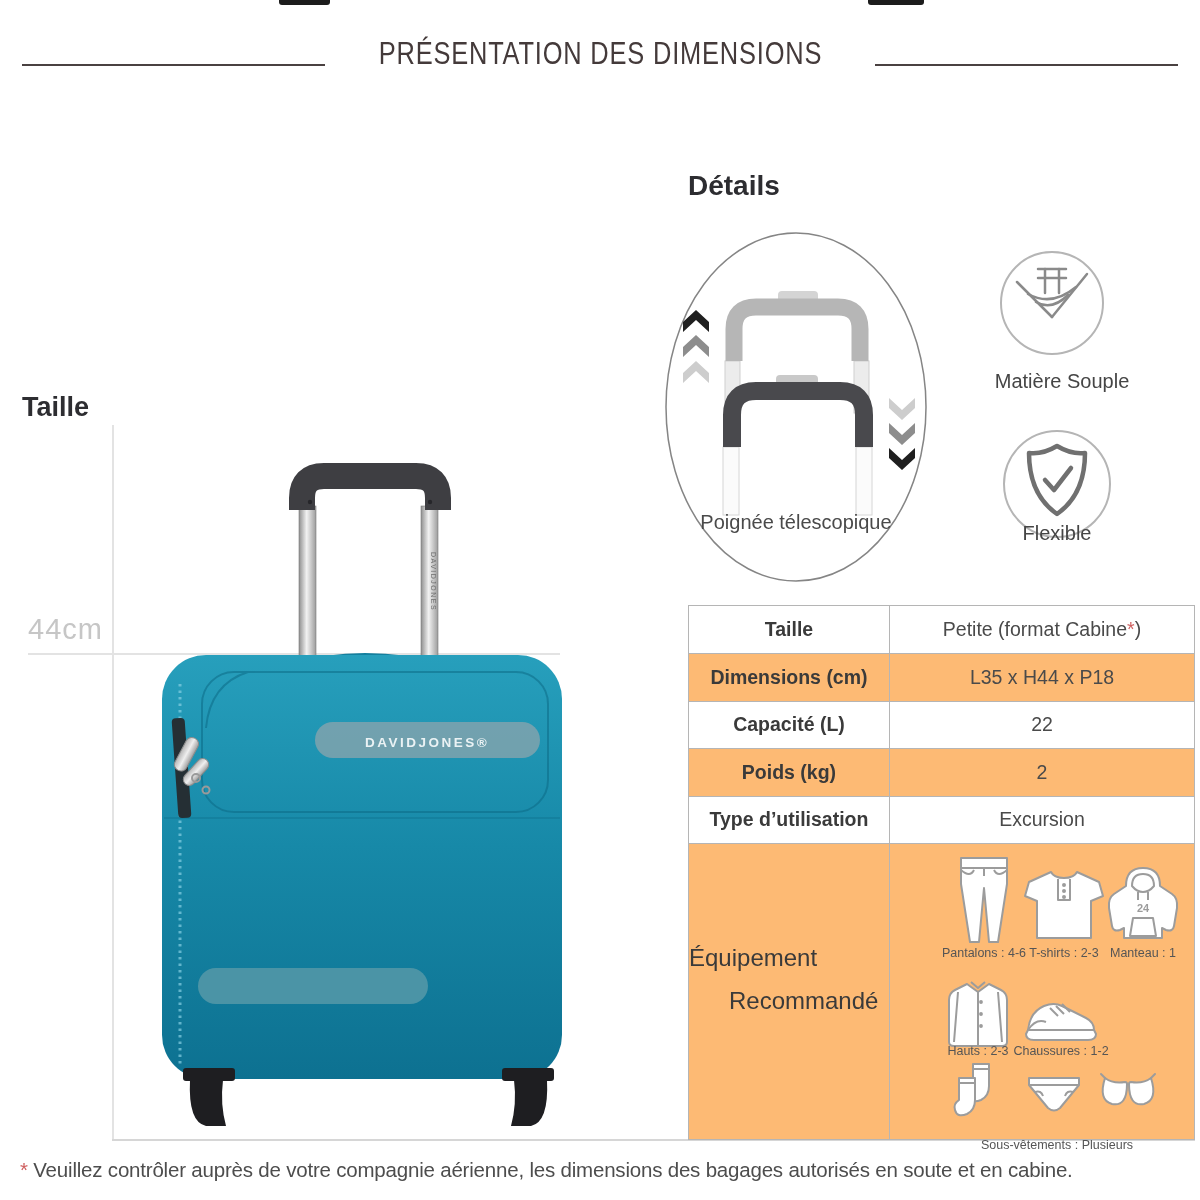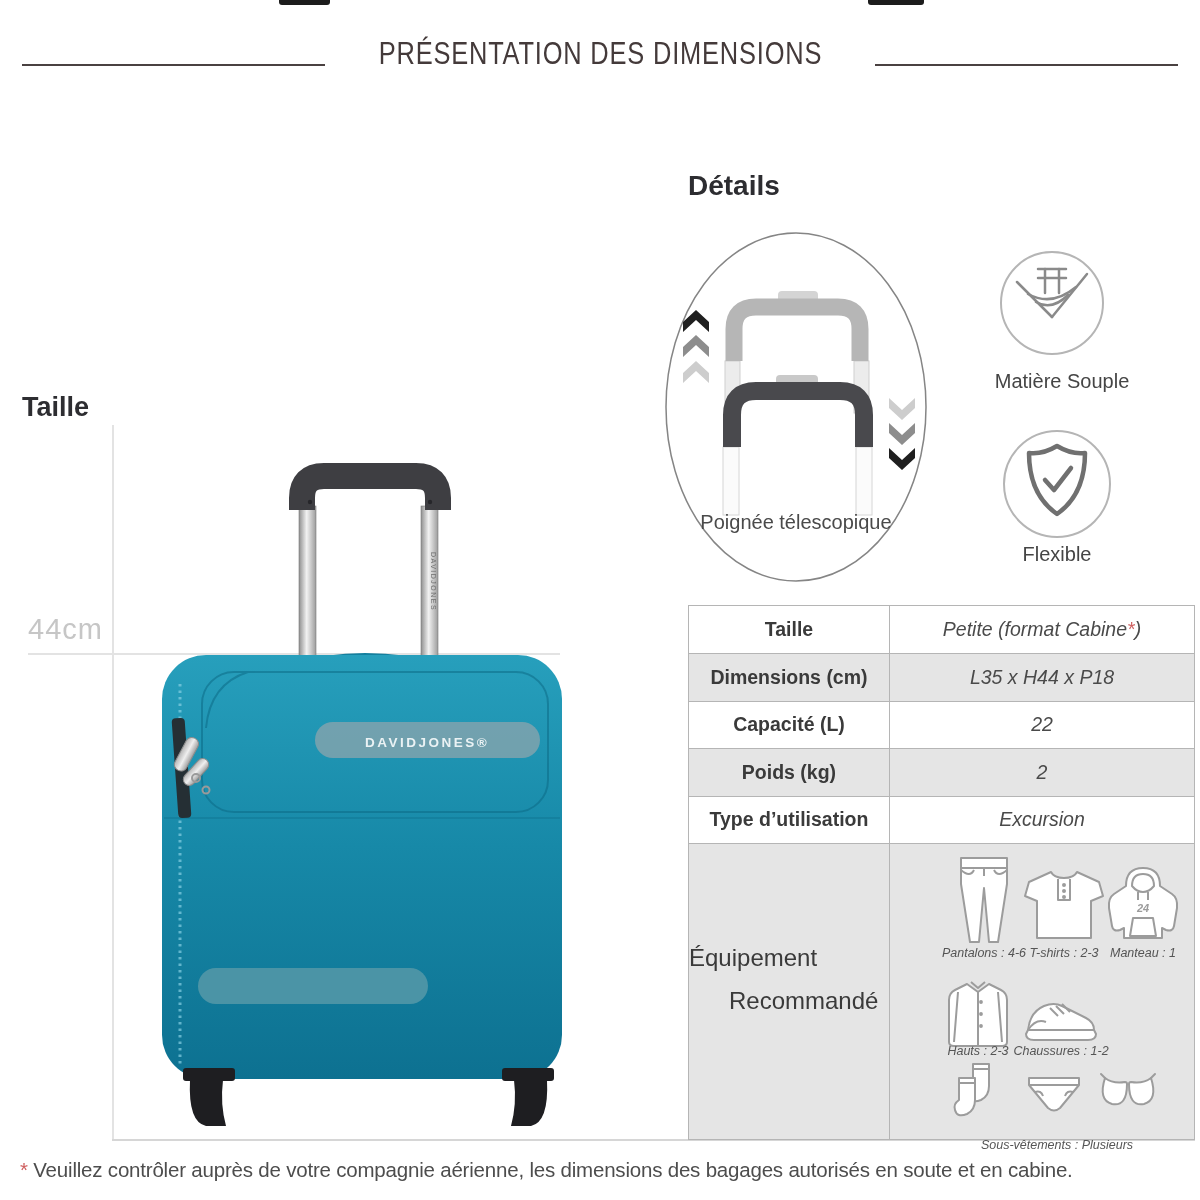--- a/index.html
+++ b/index.html
@@ -23,22 +23,22 @@
 
   
   .handle-caption{position:absolute;left:660px;top:511px;width:272px;text-align:center;font-size:20px;color:#4a4a4a;}
   .feature-label{position:absolute;text-align:center;font-size:20px;color:#454545;transform:translateX(-50%);white-space:nowrap;}
 
   
   .spec-table{position:absolute;left:688px;top:605px;width:507px;height:535px;border:1px solid #b5b5b5;box-sizing:border-box;display:grid;grid-template-columns:200px 1fr;grid-template-rows:repeat(5,47.4px) 1fr;background:#fff;}
   .cell{display:flex;align-items:center;justify-content:center;border-top:1px solid #b5b5b5;box-sizing:border-box;font-size:19.5px;color:#4a4a4a;}
   .cell.first{border-top:none;}
   .cell.label{font-weight:700;color:#3a3a3a;}
-  .cell.value{border-left:1px solid #b5b5b5;font-style:italic;}
-  .cell.alt{background:#e5e5e5;}
+  .cell.value{border-left:1px solid #b5b5b5;}
+  .cell.alt{background:#fdba74;}
   .red{color:#cf5f5f;}
   .equip-label-cell{position:relative;}
   .equip-line{position:absolute;left:0;width:100%;text-align:left;font-weight:400;font-size:24px;color:#3a3a3a;}
   .equip-cell{position:relative;}
   .eq-icon{position:absolute;transform:translateX(-50%);}
   .eq-label{position:absolute;transform:translateX(-50%);font-size:12.5px;color:#555;white-space:nowrap;}
 
   
   .footnote{position:absolute;left:20px;top:1158px;width:1192px;font-size:20.5px;color:#4d4d4d;letter-spacing:-0.2px;white-space:nowrap;}
 </style>
@@ -94,21 +94,21 @@
       <path d="M38,53 Q54,62 70,46"></path>
   </g>
 </svg>
 <div class="feature-label" style="left:1062px;top:370px;">Matière Souple</div>
 
 <svg class="abs" style="left:1001px;top:428px;" width="112" height="112" viewBox="0 0 112 112">
   <circle cx="56" cy="56" r="53" fill="#ffffff" stroke="#b5b5b5" stroke-width="2"></circle>
   <path d="M56,18 C66,24 76,26 84,25 C84,50 76,72 56,86 C36,72 28,50 28,25 C36,26 46,24 56,18 Z" fill="none" stroke="#707070" stroke-width="4.5" stroke-linejoin="round"></path>
   <path d="M44,52 L53,62 L70,40" fill="none" stroke="#707070" stroke-width="4.5" stroke-linecap="round" stroke-linejoin="round"></path>
 </svg>
-<div class="feature-label" style="left:1057px;top:543px;">Flexible</div>
+<div class="feature-label" style="left:1057px;top:522px;">Flexible</div>
 
 <div class="h-bold" style="left:22px;top:392px;font-size:27px;">Taille</div>
 <div class="vline"></div>
 <div class="hline"></div>
 <div class="height-label">44cm</div>
 <div class="divider"></div>
 
 <svg class="abs" style="left:150px;top:460px;" width="420" height="680" viewBox="0 0 420 680">
   <defs>
     <linearGradient id="poleGrad" x1="0" y1="0" x2="1" y2="0">

